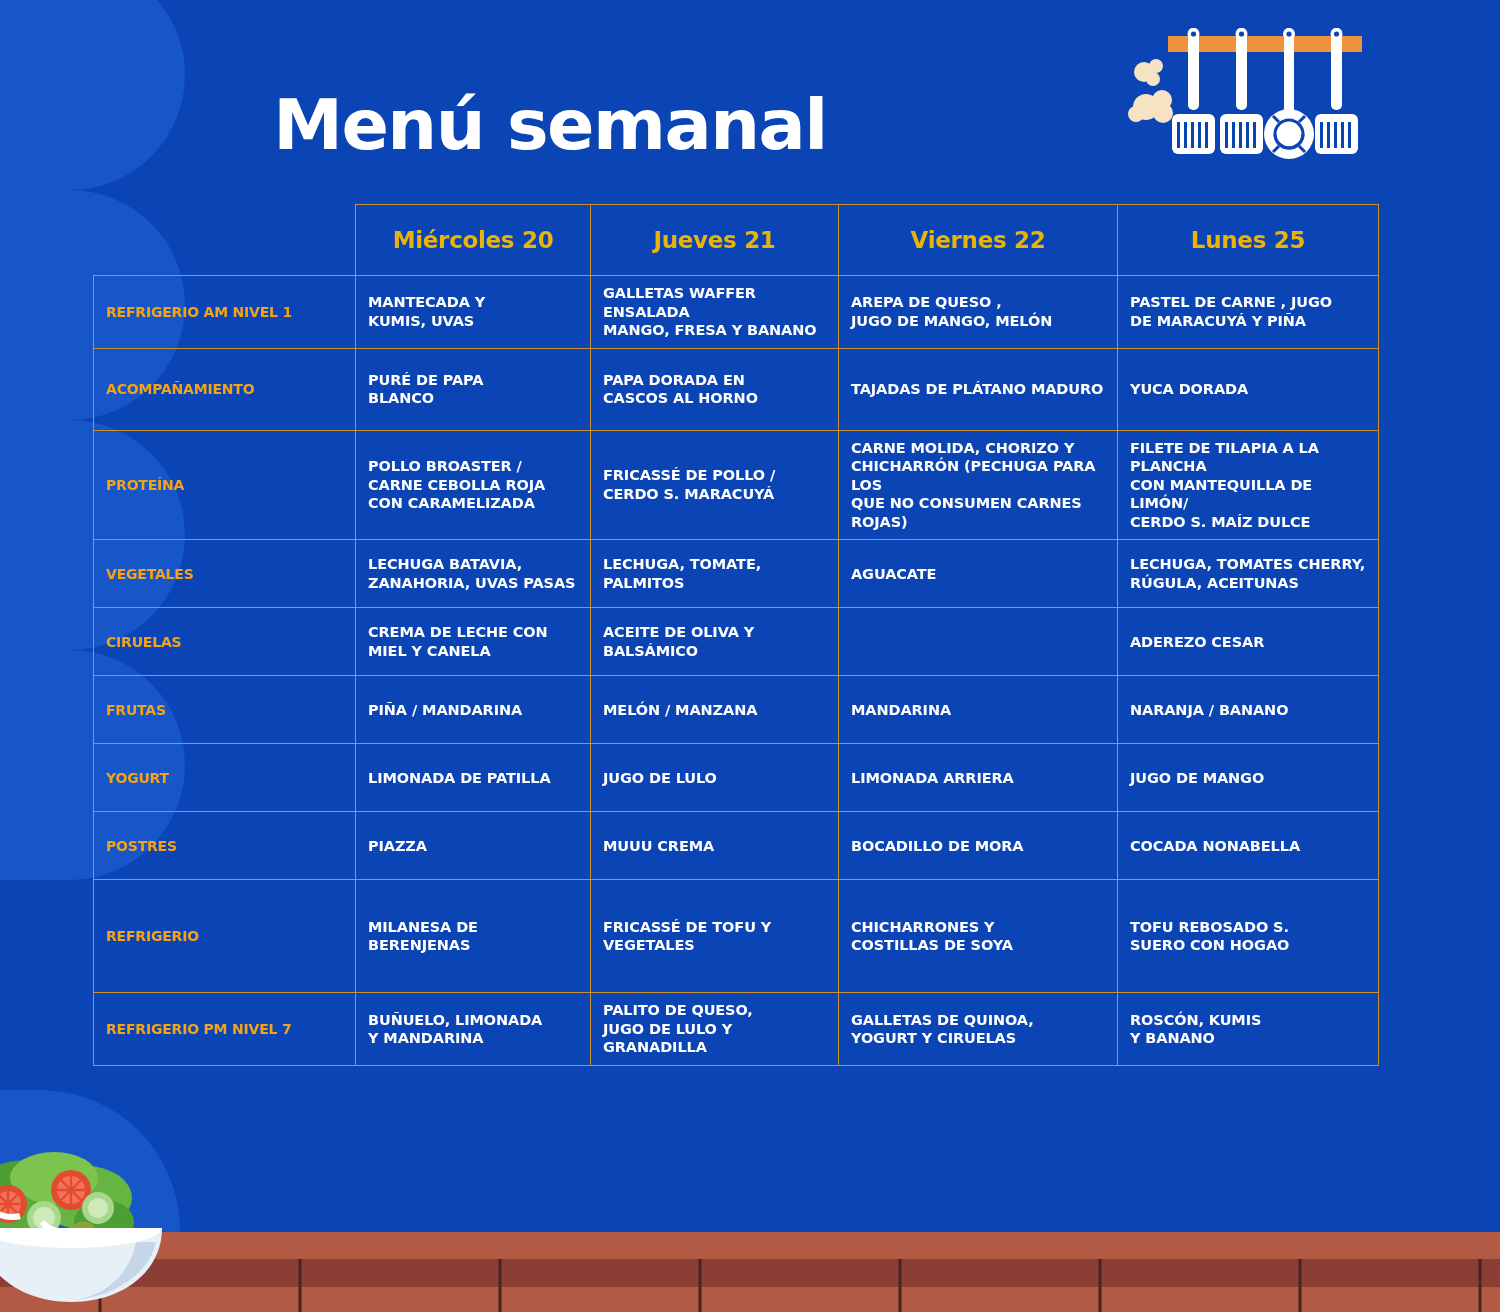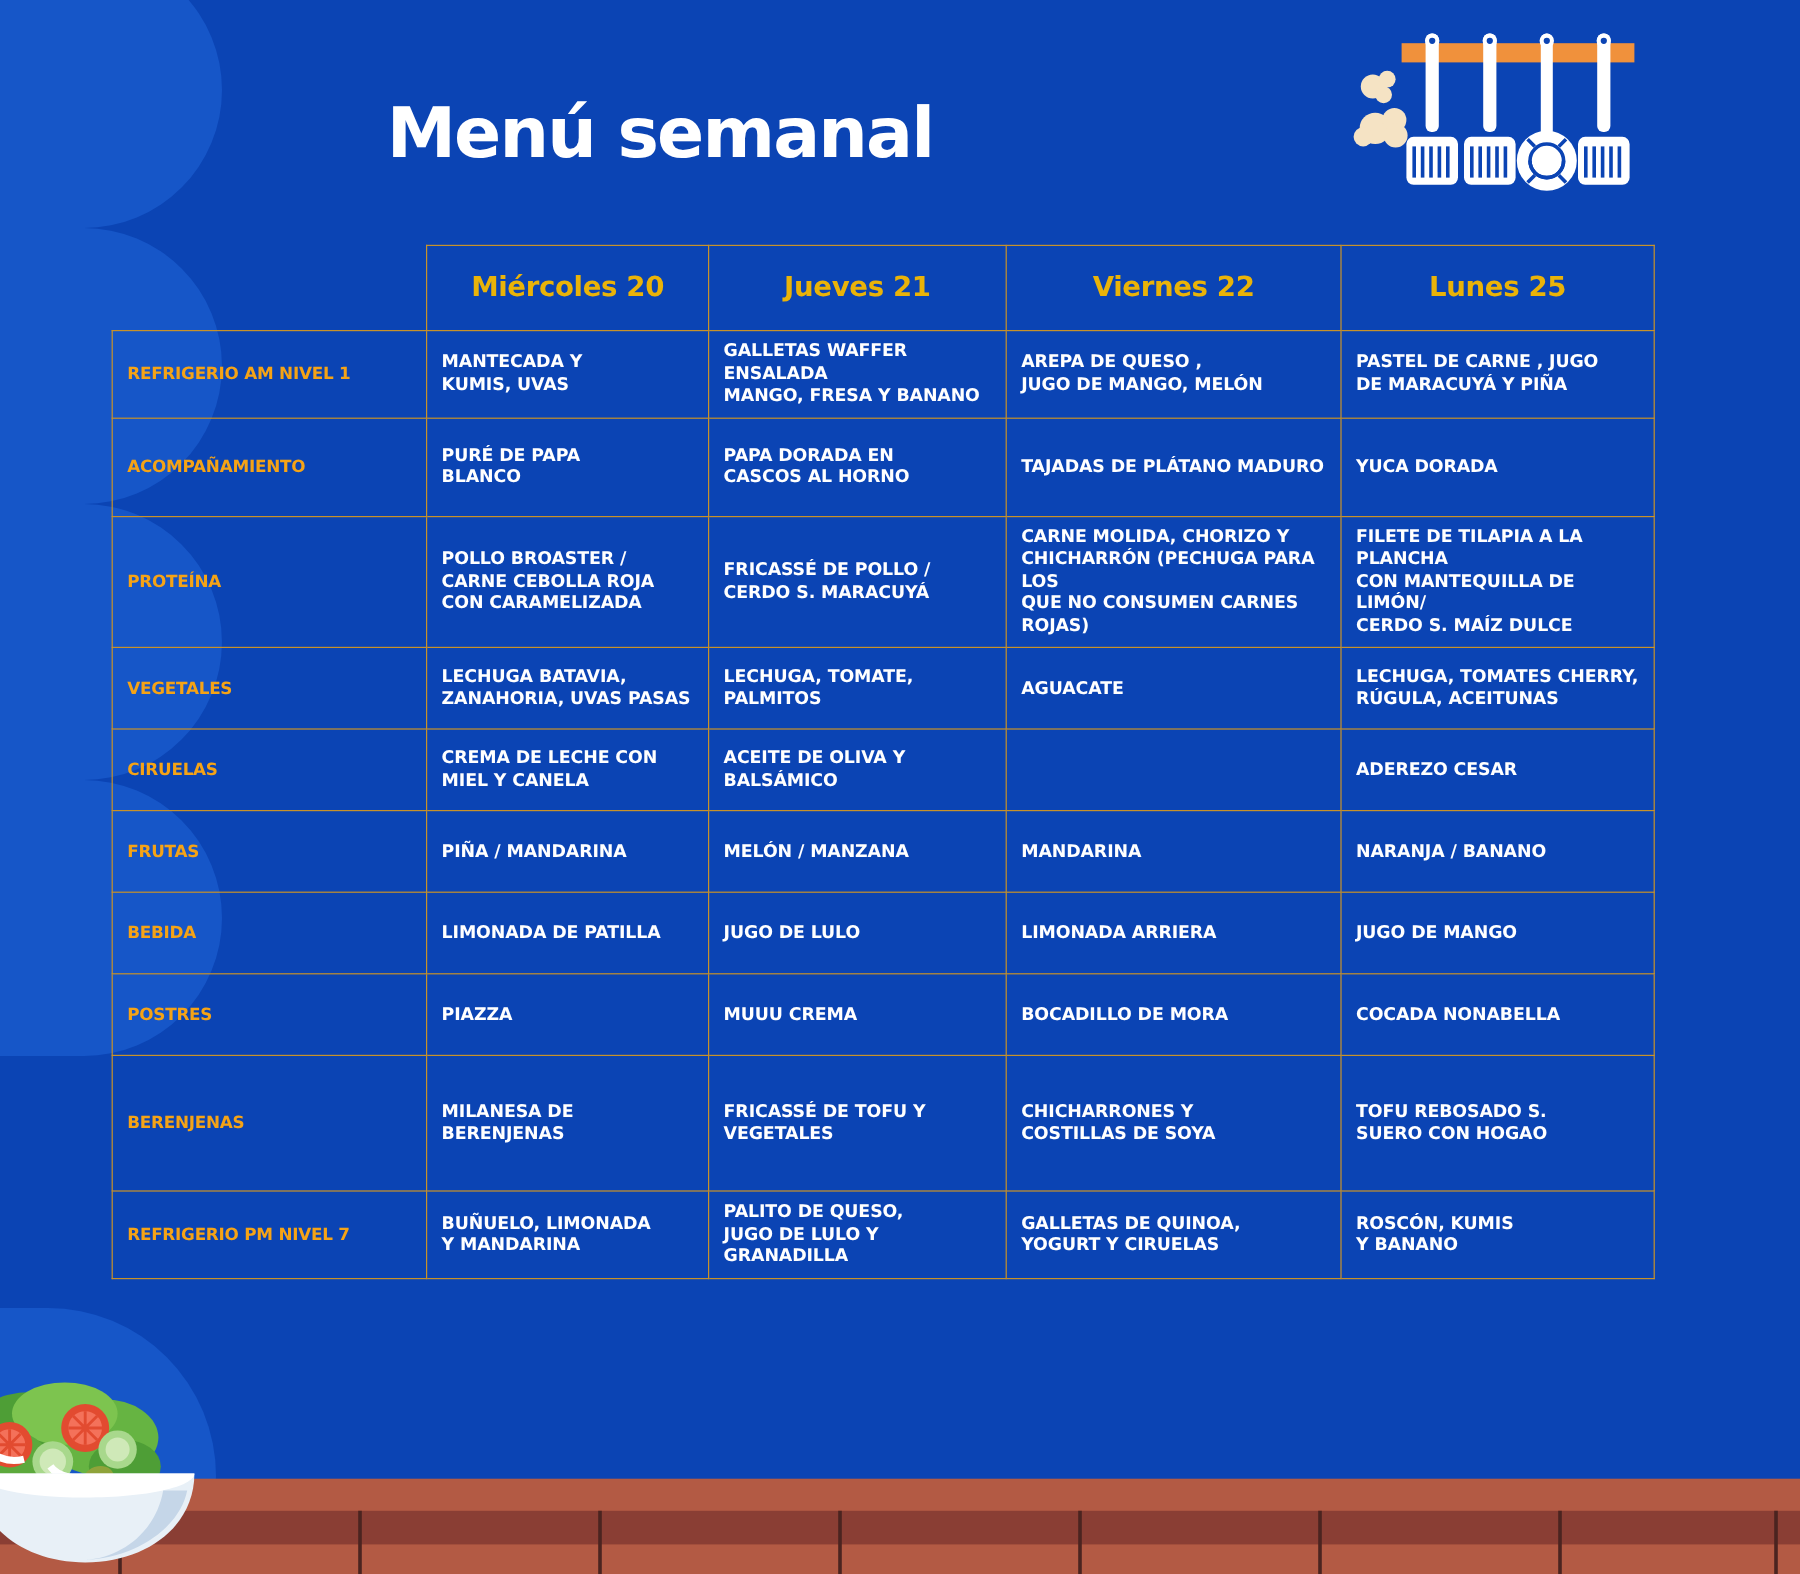--- a/index.html
+++ b/index.html
@@ -19,21 +19,21 @@
   
   .salad{position:absolute;left:-14px;bottom:6px;width:230px;height:160px;z-index:3;}
 
   
   .utensils{position:absolute;left:1126px;top:14px;width:272px;height:160px;z-index:2;}
 
   
   .title{
     position:absolute;left:0;top:42px;width:1100px;
     text-align:center;color:#FFFFFF;
-    font-size:58px;font-weight:bold;letter-spacing:-1.5px;
+    font-size:70px;font-weight:bold;letter-spacing:-1.5px;
     line-height:1.05;z-index:4;
     font-family:"DejaVu Sans","Liberation Sans",sans-serif;
   }
 
   
   .menu-table{
     position:absolute;left:93px;top:204px;width:1285px;
     border-collapse:collapse;z-index:4;table-layout:fixed;
   }
   .menu-table td,.menu-table th{
@@ -262,35 +262,35 @@
         <td class="cell">ADEREZO CESAR</td>
       </tr>
       <tr style="height: 68px;">
         <td class="row-label">FRUTAS</td>
         <td class="cell">PIÑA / MANDARINA</td>
         <td class="cell">MELÓN / MANZANA</td>
         <td class="cell">MANDARINA</td>
         <td class="cell">NARANJA / BANANO</td>
       </tr>
       <tr style="height: 68px;">
-        <td class="row-label">BEBIDA</td>
+        <td class="row-label">YOGURT</td>
         <td class="cell">LIMONADA DE PATILLA</td>
         <td class="cell">JUGO DE LULO</td>
         <td class="cell">LIMONADA ARRIERA</td>
         <td class="cell">JUGO DE MANGO</td>
       </tr>
       <tr style="height: 68px;">
         <td class="row-label">POSTRES</td>
         <td class="cell">PIAZZA</td>
         <td class="cell">MUUU CREMA</td>
         <td class="cell">BOCADILLO DE MORA</td>
         <td class="cell">COCADA NONABELLA</td>
       </tr>
       <tr style="height: 113px;">
-        <td class="row-label">BERENJENAS</td>
+        <td class="row-label">REFRIGERIO</td>
         <td class="cell">MILANESA DE BERENJENAS</td>
         <td class="cell">FRICASSÉ DE TOFU Y<br>VEGETALES</td>
         <td class="cell">CHICHARRONES Y<br>COSTILLAS DE SOYA</td>
         <td class="cell">TOFU REBOSADO S.<br>SUERO CON HOGAO</td>
       </tr>
       <tr>
         <td class="row-label">REFRIGERIO PM NIVEL 7</td>
         <td class="cell">BUÑUELO, LIMONADA<br>Y MANDARINA</td>
         <td class="cell">PALITO DE QUESO,<br>JUGO DE LULO Y<br>GRANADILLA</td>
         <td class="cell">GALLETAS DE QUINOA,<br>YOGURT Y CIRUELAS</td>

